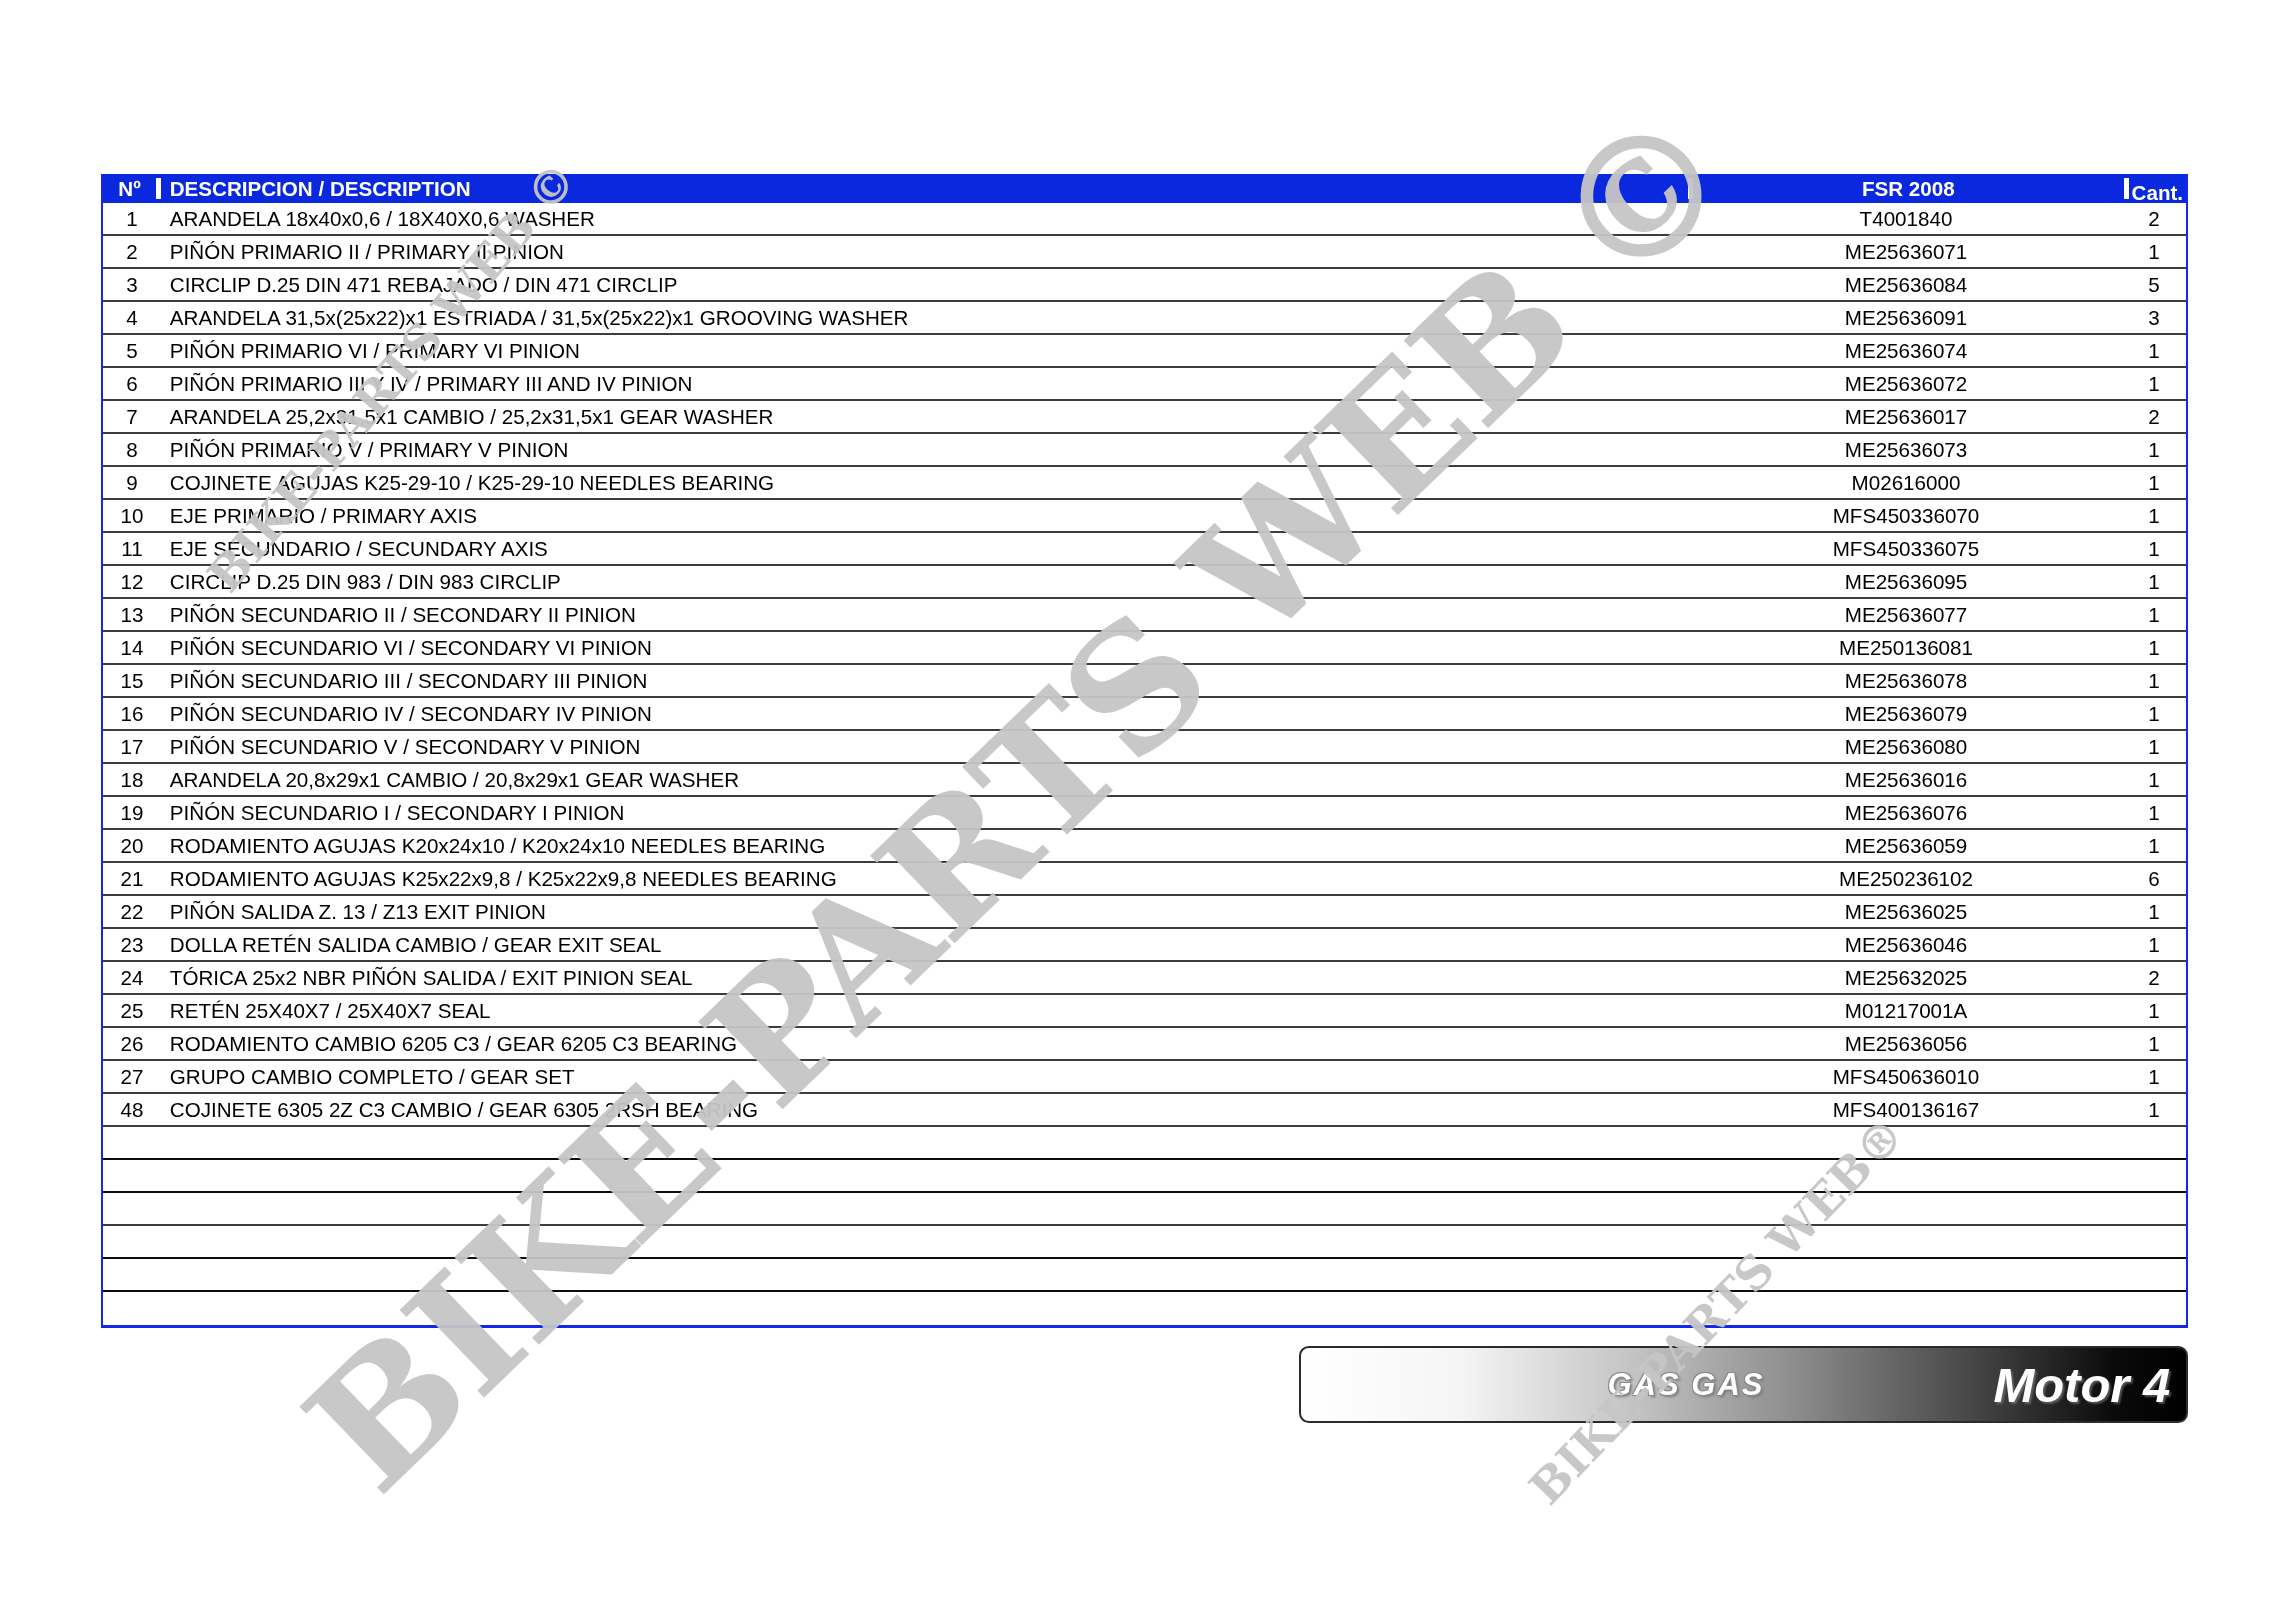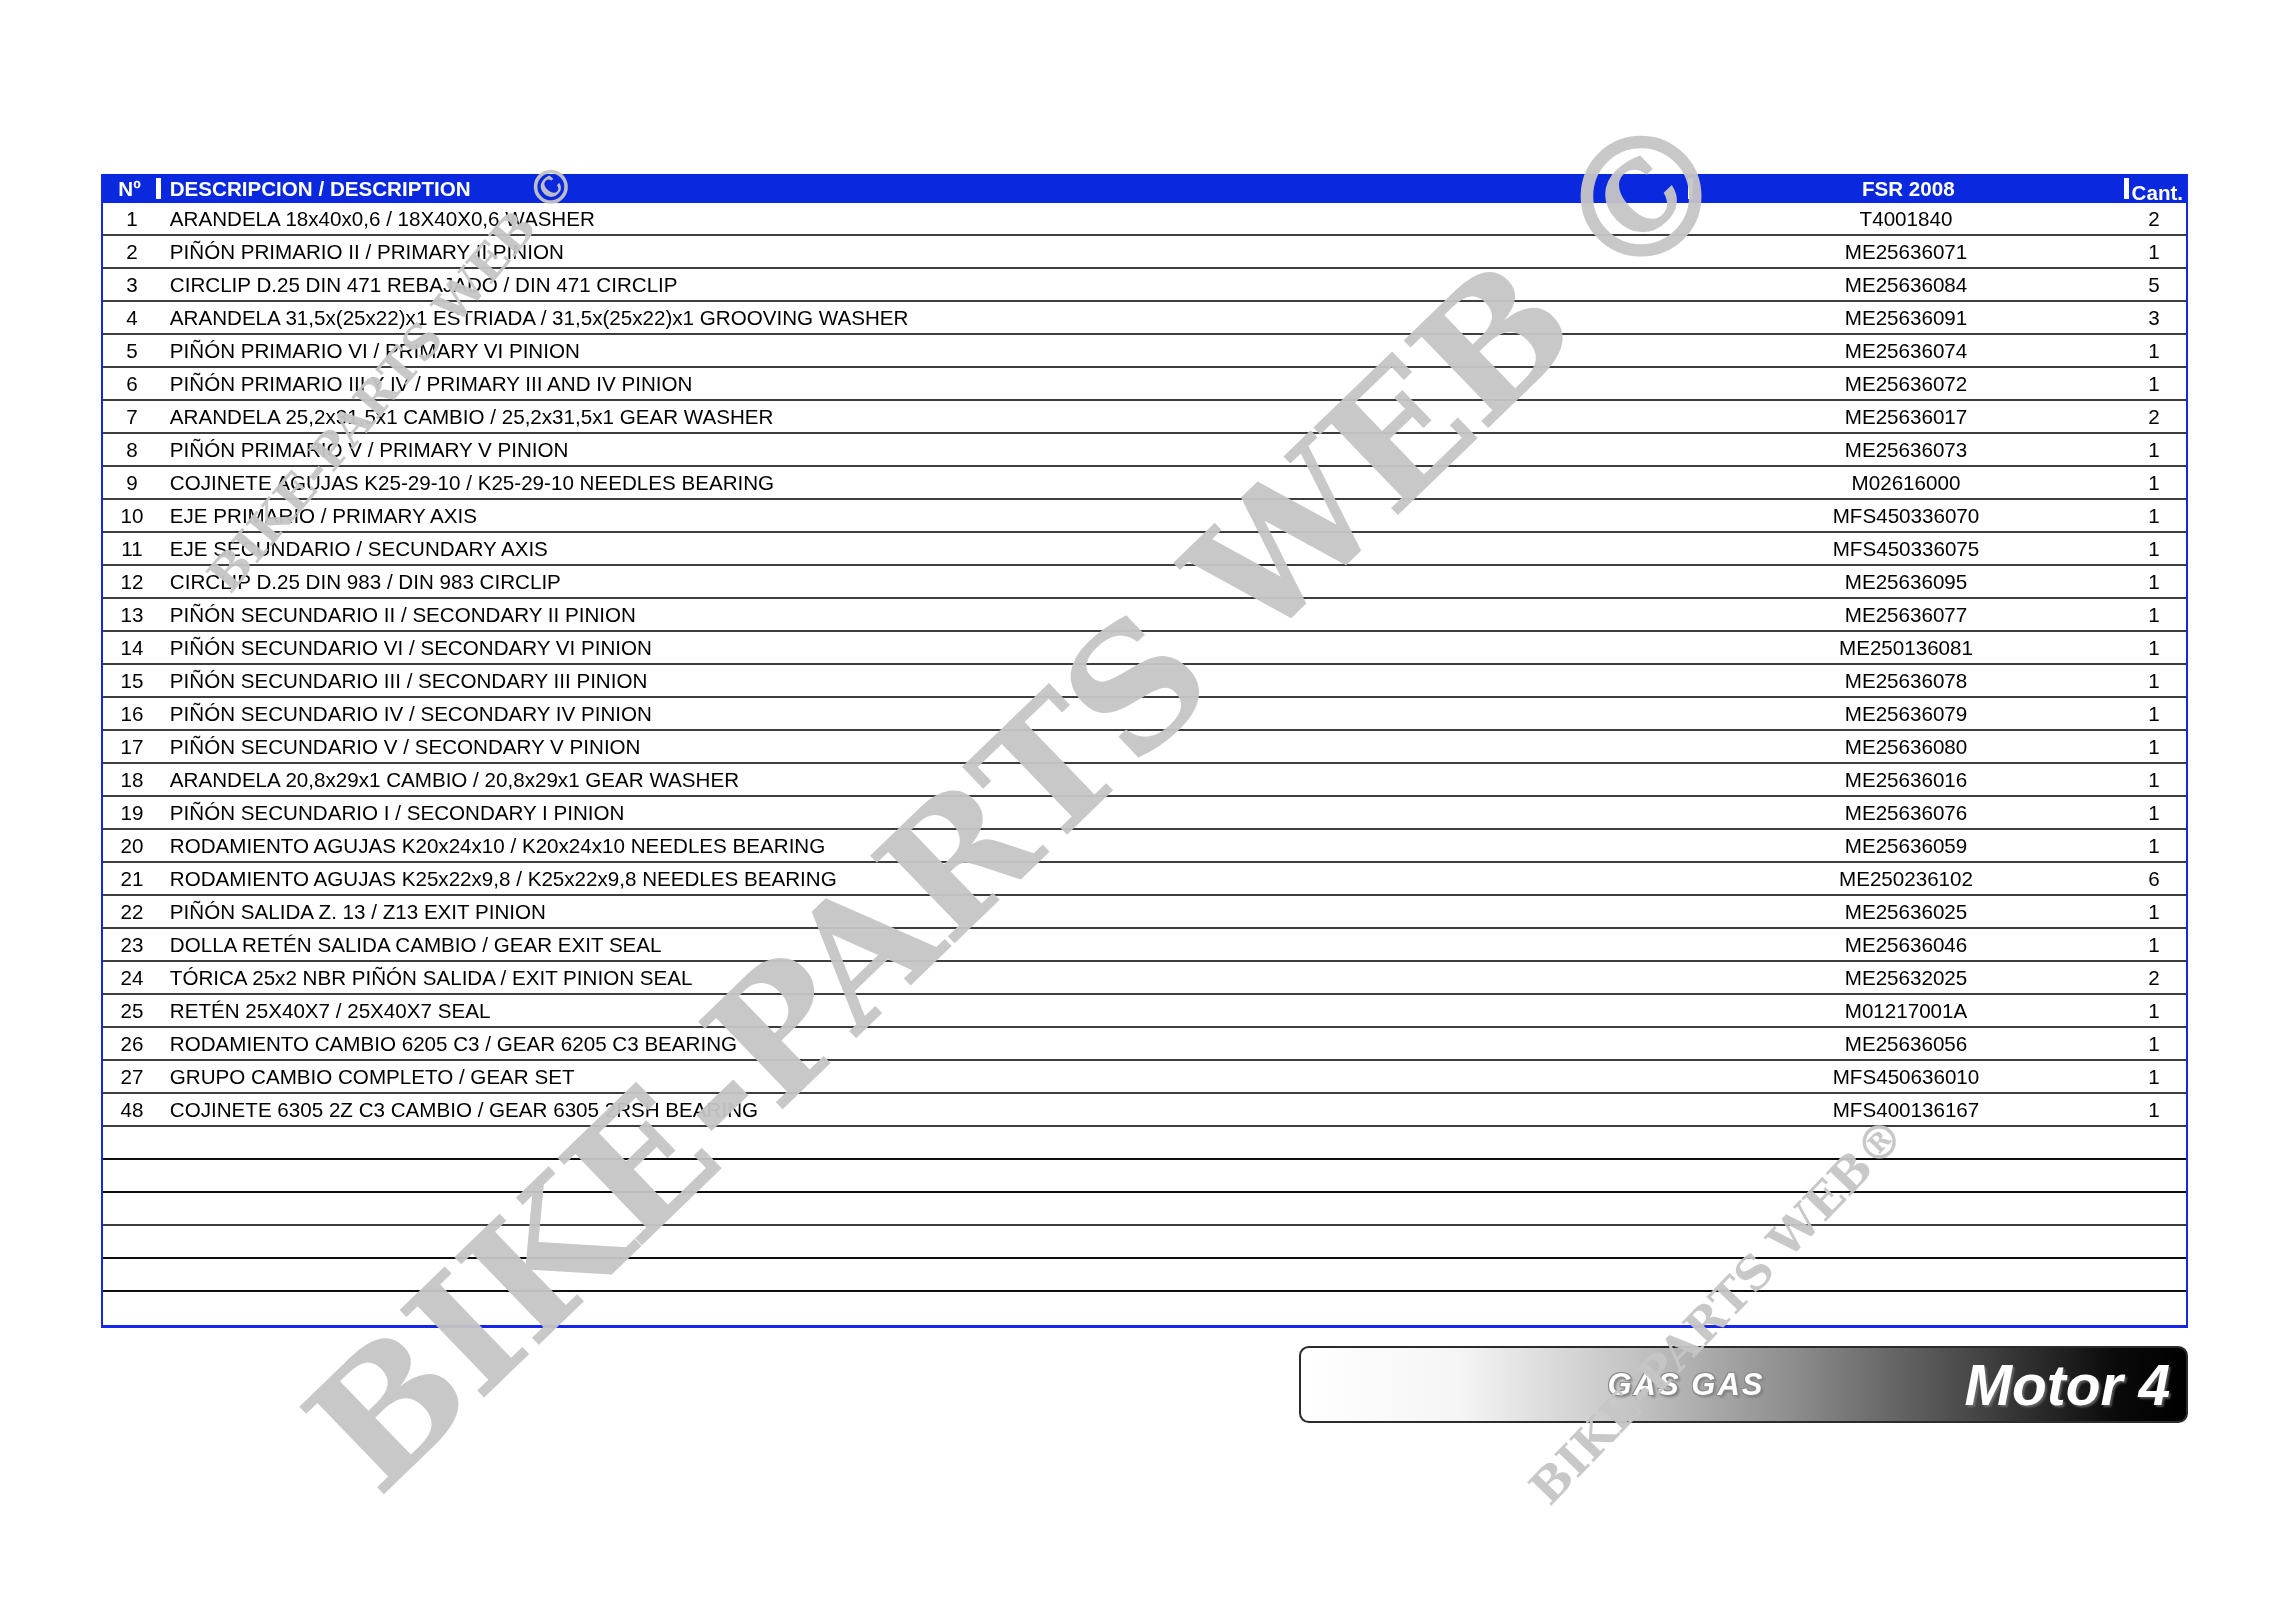--- a/index.html
+++ b/index.html
@@ -85,21 +85,21 @@
   .gasgas{
     position:absolute;left:43.5%;top:50%;
     transform:translate(-50%,-50%);
     font-size:31px;font-weight:bold;font-style:italic;
     letter-spacing:2px;color:#ffffff;
     text-shadow:1px 1px 0 #8a8a8a,-1px -1px 0 #8a8a8a,1px -1px 0 #8a8a8a,-1px 1px 0 #8a8a8a,2px 2px 2.9px #777;
   }
   .motor{
     position:absolute;right:15.7px;top:50%;
     transform:translateY(-50%);
-    font-size:57px;font-weight:bold;font-style:italic;
+    font-size:49px;font-weight:bold;font-style:italic;
     color:#ffffff;
     text-shadow:2px 2px 2px rgba(140,140,140,0.55);
   }
 </style>
 </head>
 <body>
 
 <div class="page">
 
   <div class="parts-table">

